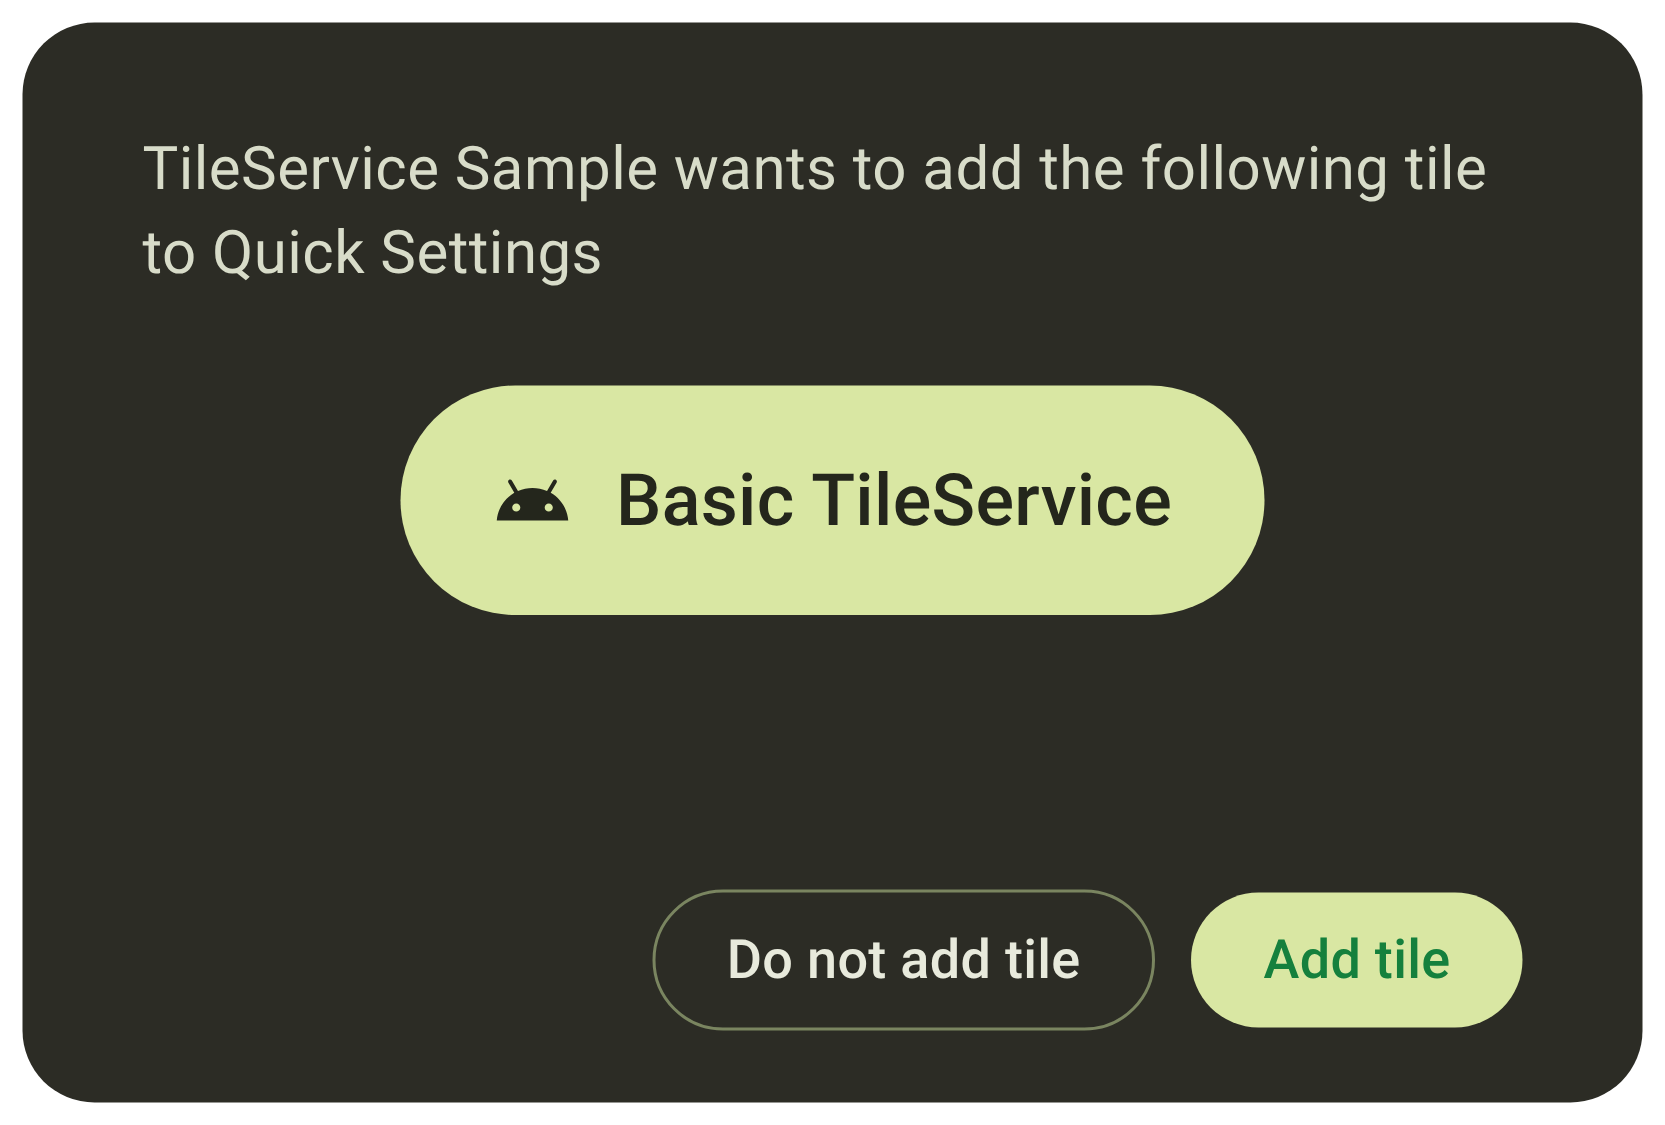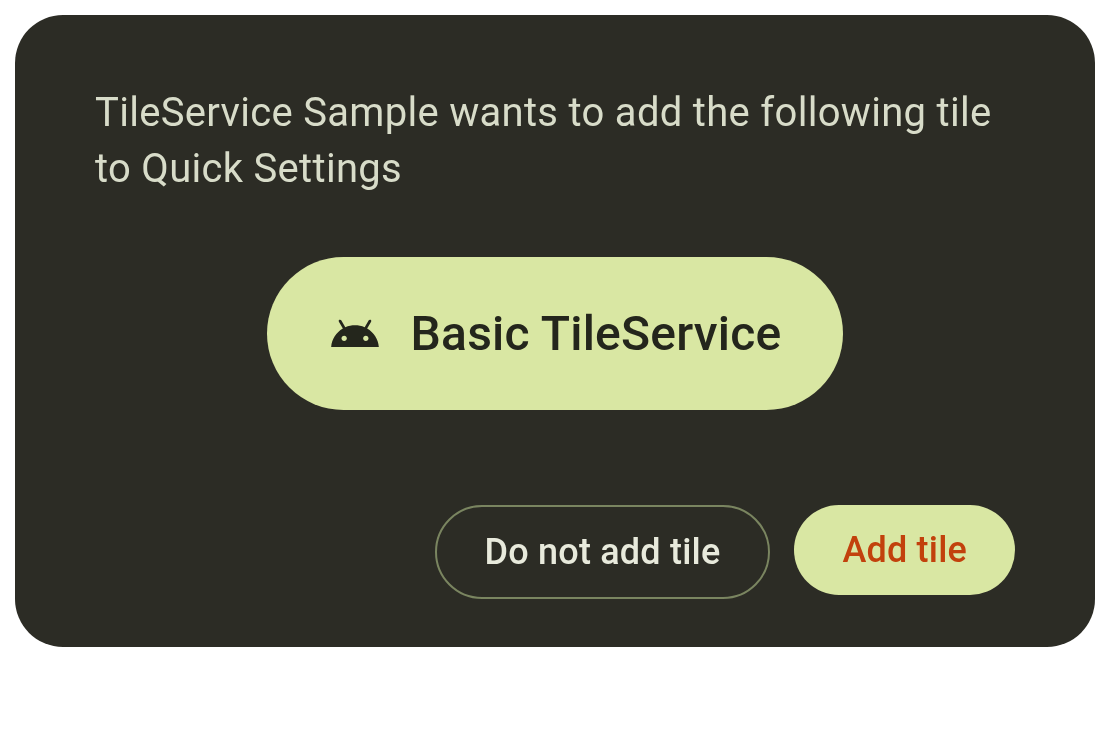--- a/index.html
+++ b/index.html
@@ -15,21 +15,21 @@
       height: 750px;
       display: flex;
       align-items: flex-start;
       justify-content: flex-start;
     }
     
     .dialog {
       background: #2c2c25;
       border-radius: 48px;
       width: 1080px;
-      height: 632px;
+      height: 720px;
       margin: 15px;
       padding: 70px 80px 48px 80px;
       display: flex;
       flex-direction: column;
     }
     
     .dialog-title {
       color: #d8dcc9;
       font-size: 40px;
       font-weight: 400;
@@ -68,21 +68,21 @@
       color: #24261c;
       font-size: 48px;
       font-weight: 500;
       letter-spacing: 0.2px;
     }
     
     .dialog-actions {
       display: flex;
       justify-content: flex-end;
       gap: 24px;
-      align-items: flex-start;
+      align-items: center;
     }
     
     .btn {
       border-radius: 100px;
       font-size: 36px;
       font-weight: 500;
       padding: 24px 48px;
       cursor: pointer;
       border: none;
       font-family: inherit;
@@ -90,21 +90,21 @@
     }
     
     .btn-outline {
       background: transparent;
       color: #e8eadc;
       border: 2px solid #7a8560;
     }
     
     .btn-filled {
       background: #d9e7a3;
-      color: #c2410c;
+      color: #15803d;
     }
   </style>
 </head>
 <body>
 
 <div class="dialog">
   <div class="dialog-title">TileService Sample wants to add the following tile to Quick Settings</div>
 
   <div class="tile-preview-container">
     <div class="tile-preview">

